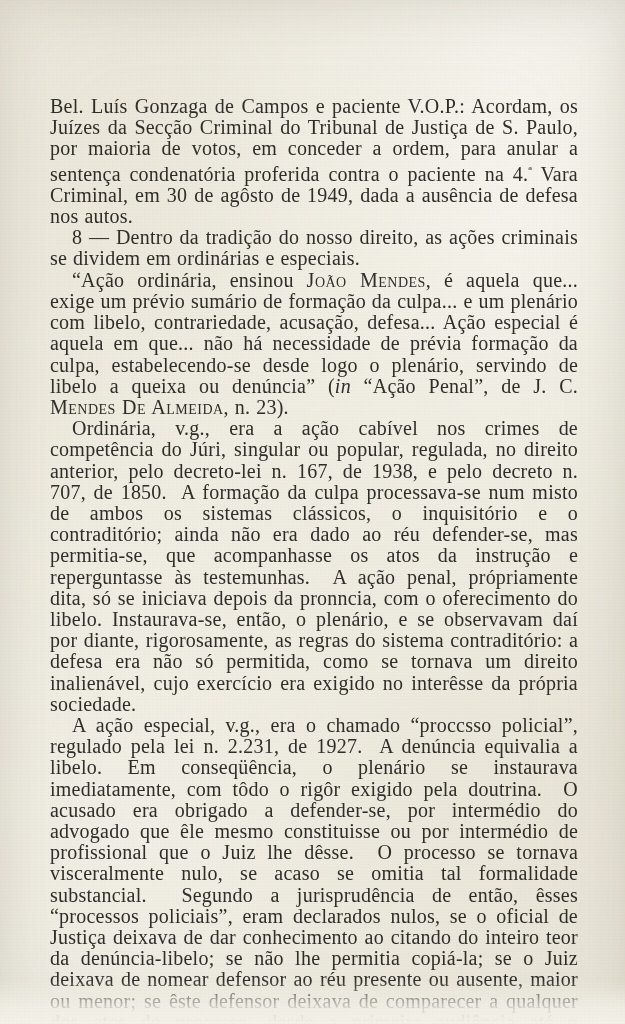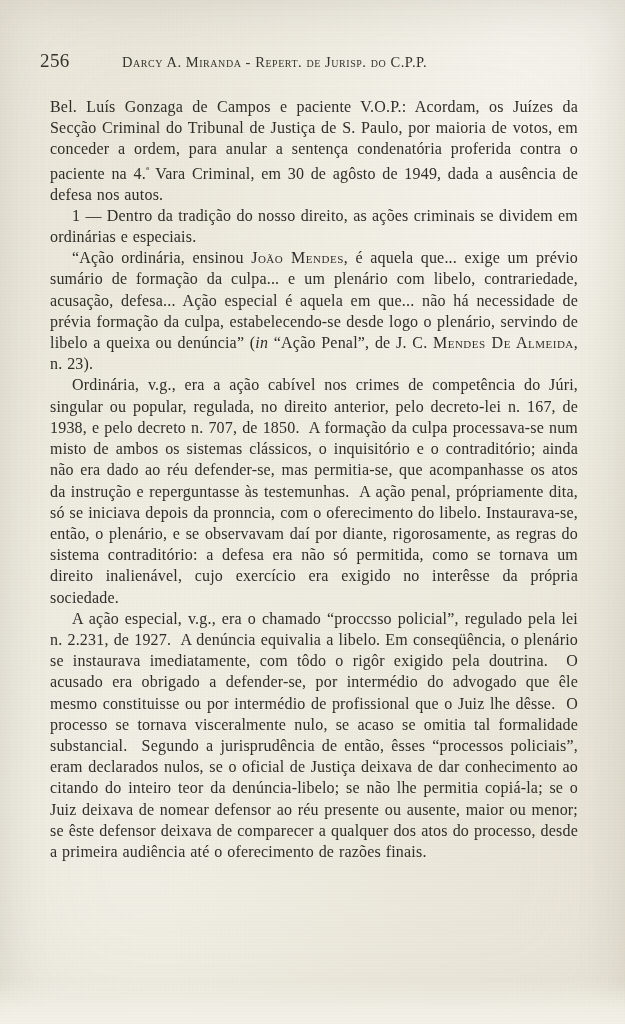--- a/index.html
+++ b/index.html
@@ -82,21 +82,21 @@
     position: absolute;
     top: 96px;
     left: 50px;
     width: 528px;
   }
   p.para {
     margin: 0;
     text-align: justify;
     text-align-last: left;
     text-indent: 22px;
-    font-size: 16px;
+    font-size: 20px;
     line-height: 21.2px;
     letter-spacing: .012em;
     word-spacing: .035em;
     color: #2e2d28;
     hyphens: manual;
   }
   p.para.flush { text-indent: 0; }
   p.para + p.para { margin-top: 0; }
 
   .sc {
@@ -118,30 +118,26 @@
     height: 44px;
     background: linear-gradient(to bottom, rgba(243,241,232,0) 0%, rgba(243,241,232,.85) 65%, rgba(243,241,232,1) 100%);
     pointer-events: none;
   }
 </style>
 </head>
 <body>
 
 <div class="page">
 
-  <div class="running-head">
-    <span class="folio">256</span>
-    <span class="head-title"><span class="cap">D</span>arcy <span class="cap">A</span>. <span class="cap">M</span>iranda - <span class="cap">R</span>epert. de <span class="cap">J</span>urisp. do <span class="cap">C</span>.<span class="cap">P</span>.<span class="cap">P</span>.</span>
-  </div>
 
   <div class="textblock">
 
     <p class="para flush">Bel. Luís Gonzaga de Campos e paciente V.O.P.: Acordam, os Juízes da Secção Criminal do Tribunal de Justiça de S. Paulo, por maioria de votos, em conceder a ordem, para anular a sentença condenatória proferida contra o paciente na 4.<span class="ord">ª</span> Vara Criminal, em 30 de agôsto de 1949, dada a ausência de defesa nos autos.</p>
 
-    <p class="para">1 — Dentro da tradição do nosso direito, as ações criminais se dividem em ordinárias e especiais.</p>
+    <p class="para">8 — Dentro da tradição do nosso direito, as ações criminais se dividem em ordinárias e especiais.</p>
 
     <p class="para">“Ação ordinária, ensinou <span class="sc"><span class="cap">J</span>oão <span class="cap">M</span>endes</span>, é aquela que... exige um prévio sumário de formação da culpa... e um plenário com libelo, contrariedade, acusação, defesa... Ação especial é aquela em que... não há necessidade de prévia formação da culpa, estabelecendo-se desde logo o plenário, servindo de libelo a queixa ou denúncia” (<span class="it">in</span> “Ação Penal”, de J. C. <span class="sc"><span class="cap">M</span>endes <span class="cap">D</span>e <span class="cap">A</span>lmeida</span>, n. 23).</p>
 
     <p class="para">Ordinária, v.g., era a ação cabível nos crimes de competência do Júri, singular ou popular, regulada, no direito anterior, pelo decreto-lei n. 167, de 1938, e pelo decreto n. 707, de 1850.&nbsp; A formação da culpa processava-se num misto de ambos os sistemas clássicos, o inquisitório e o contraditório; ainda não era dado ao réu defender-se, mas permitia-se, que acompanhasse os atos da instrução e reperguntasse às testemunhas.&nbsp; A ação penal, própriamente dita, só se iniciava depois da pronncia, com o oferecimento do libelo. Instaurava-se, então, o plenário, e se observavam daí por diante, rigorosamente, as regras do sistema contraditório: a defesa era não só permitida, como se tornava um direito inalienável, cujo exercício era exigido no interêsse da própria sociedade.</p>
 
     <p class="para">A ação especial, v.g., era o chamado “proccsso policial”, regulado pela lei n. 2.231, de 1927.&nbsp; A denúncia equivalia a libelo. Em conseqüência, o plenário se instaurava imediatamente, com tôdo o rigôr exigido pela doutrina.&nbsp; O acusado era obrigado a defender-se, por intermédio do advogado que êle mesmo constituisse ou por intermédio de profissional que o Juiz lhe dêsse.&nbsp; O processo se tornava visceralmente nulo, se acaso se omitia tal formalidade substancial.&nbsp; Segundo a jurisprudência de então, êsses “processos policiais”, eram declarados nulos, se o oficial de Justiça deixava de dar conhecimento ao citando do inteiro teor da denúncia-libelo; se não lhe permitia copiá-la; se o Juiz deixava de nomear defensor ao réu presente ou ausente, maior ou menor; se êste defensor deixava de comparecer a qualquer dos atos do processo, desde a primeira audiência até o oferecimento de razões finais.</p>
 
 
 
   </div>

